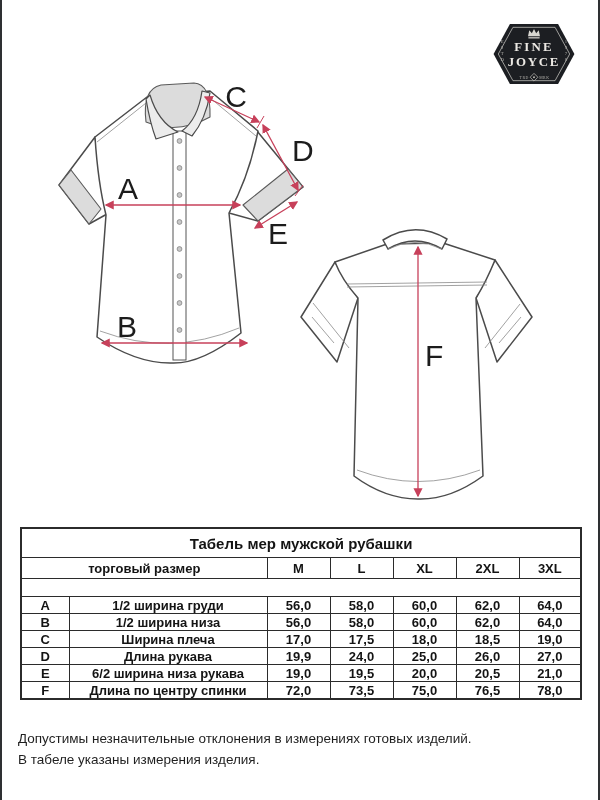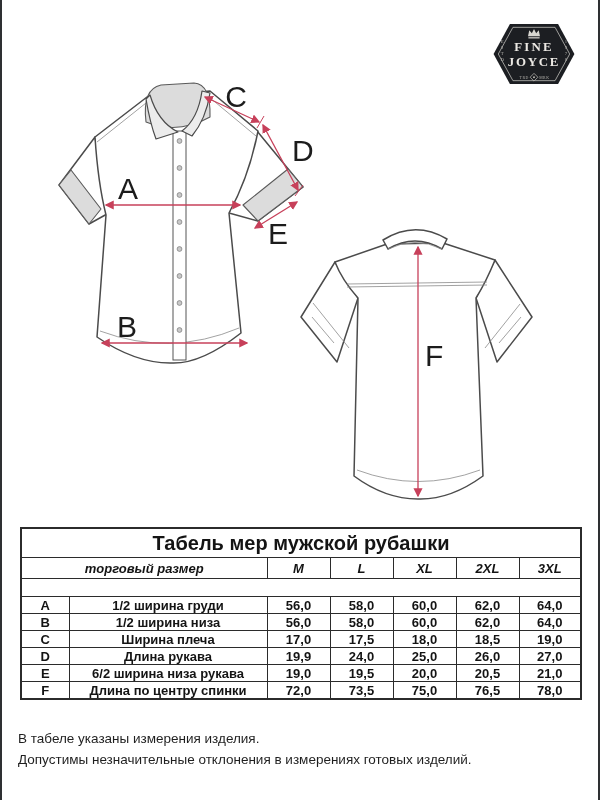--- a/index.html
+++ b/index.html
@@ -27,22 +27,22 @@
   .tick{stroke:#c7405a;stroke-width:1;}
 
   
   .mtable{
     position:absolute;left:20px;top:527px;width:560px;
     border-collapse:collapse;table-layout:fixed;
     border:2px solid #2b2b2b;
     font-family:"Liberation Sans",sans-serif;font-weight:bold;font-size:13px;color:#141414;
   }
   .mtable td{border:1px solid #2b2b2b;text-align:center;padding:0;vertical-align:middle;}
-  .t-title td{height:28px;font-size:20px;}
-  .t-head td{height:20px;font-style:italic;}
+  .t-title td{height:28px;font-size:15px;}
+  .t-head td{height:20px;}
   .t-spacer td{height:17px;}
   .t-data td{height:16px;}
 
   
   .notes{position:absolute;left:18px;top:731px;width:566px;font-size:13.5px;color:#1f1f1f;}
   .notes p{margin:0 0 5px 0;line-height:16px;}
 </style>
 </head>
 <body>
 
@@ -240,15 +240,15 @@
     <td>72,0</td>
     <td>73,5</td>
     <td>75,0</td>
     <td>76,5</td>
     <td>78,0</td>
   </tr>
 </tbody>
   </table>
 
 <div class="notes">
+  <p>Допустимы незначительные отклонения в измерениях готовых изделий.</p>
   <p>В табеле указаны измерения изделия.</p>
-  <p>Допустимы незначительные отклонения в измерениях готовых изделий.</p>
 </div>
 
 </body></html>

